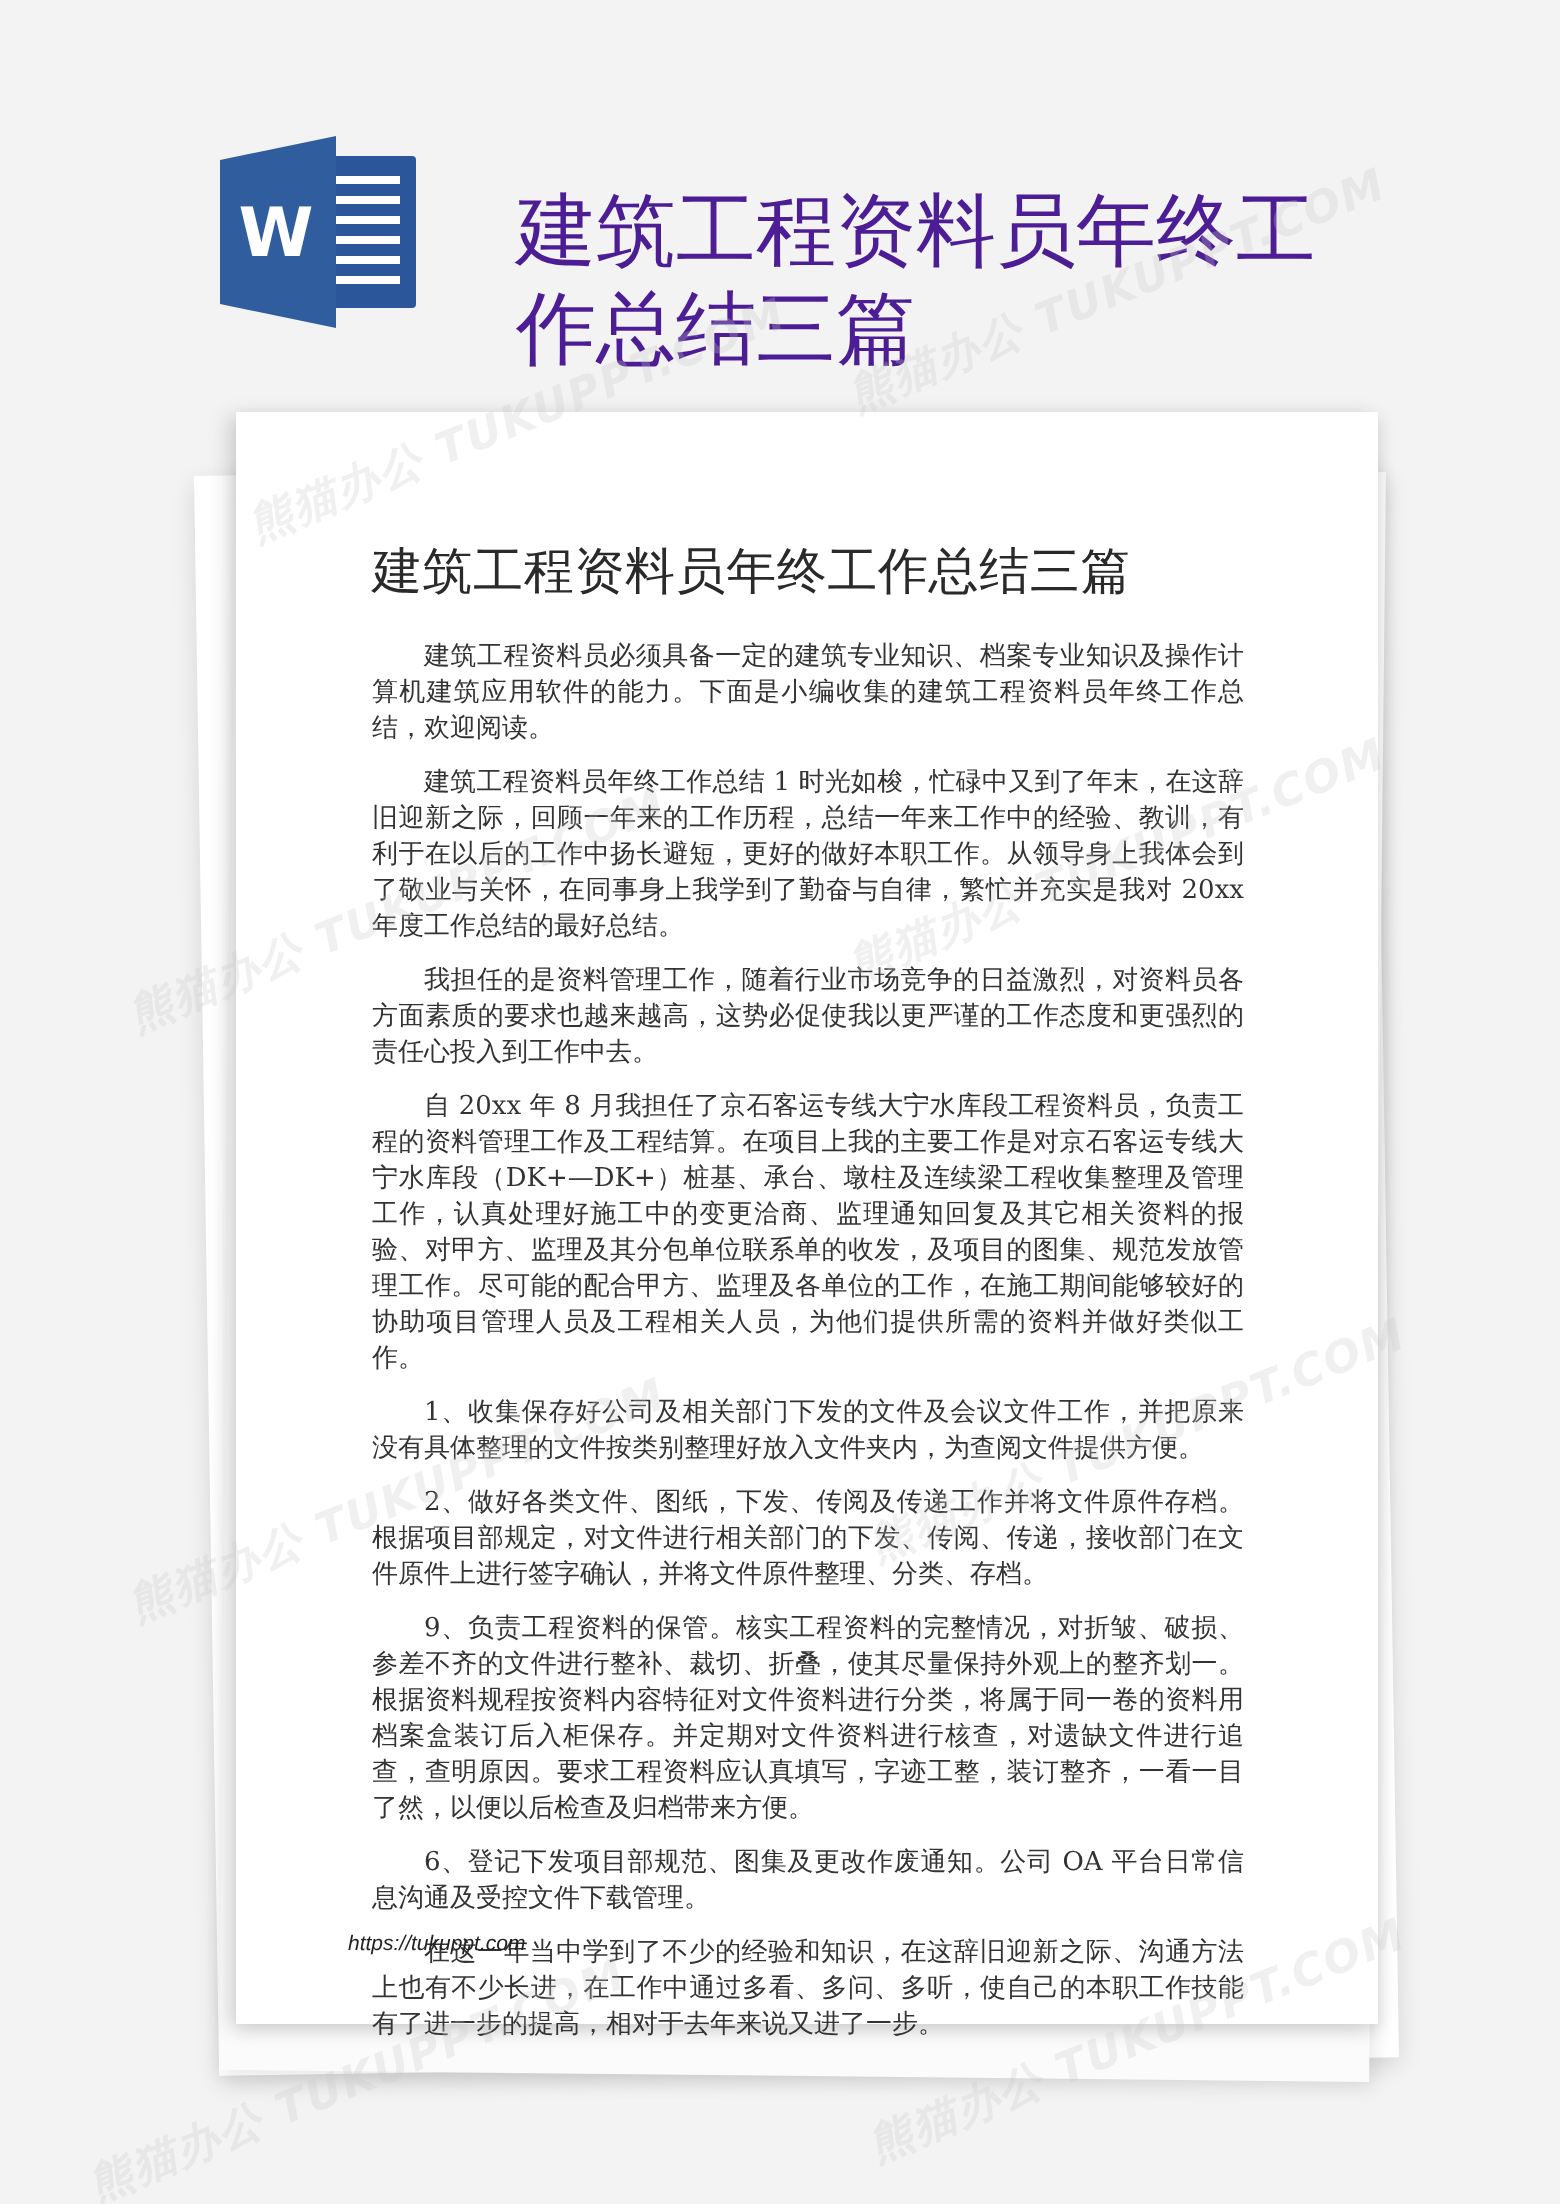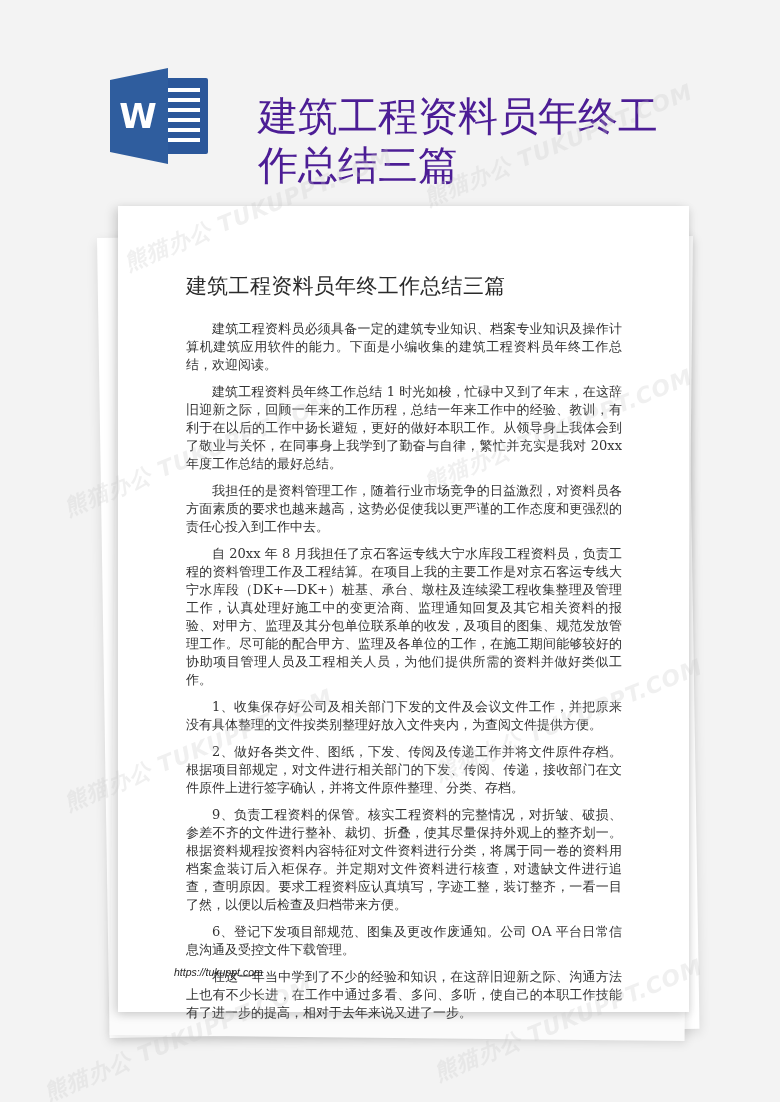--- a/index.html
+++ b/index.html
@@ -65,21 +65,21 @@
       top: 206px;
       width: 571px;
       height: 806px;
       background: #ffffff;
       box-shadow: -4px 2px 10px rgba(0,0,0,0.14), 2px 3px 8px rgba(0,0,0,0.08);
     }
     .doc-title {
       position: absolute;
       left: 68px;
       top: 68px;
-      font-size: 21px;
+      font-size: 25px;
       line-height: 24px;
       color: #2a2a2a;
       white-space: nowrap;
       letter-spacing: 0.3px;
     }
     .doc-body {
       position: absolute;
       left: 68px;
       top: 114px;
       width: 436px;

